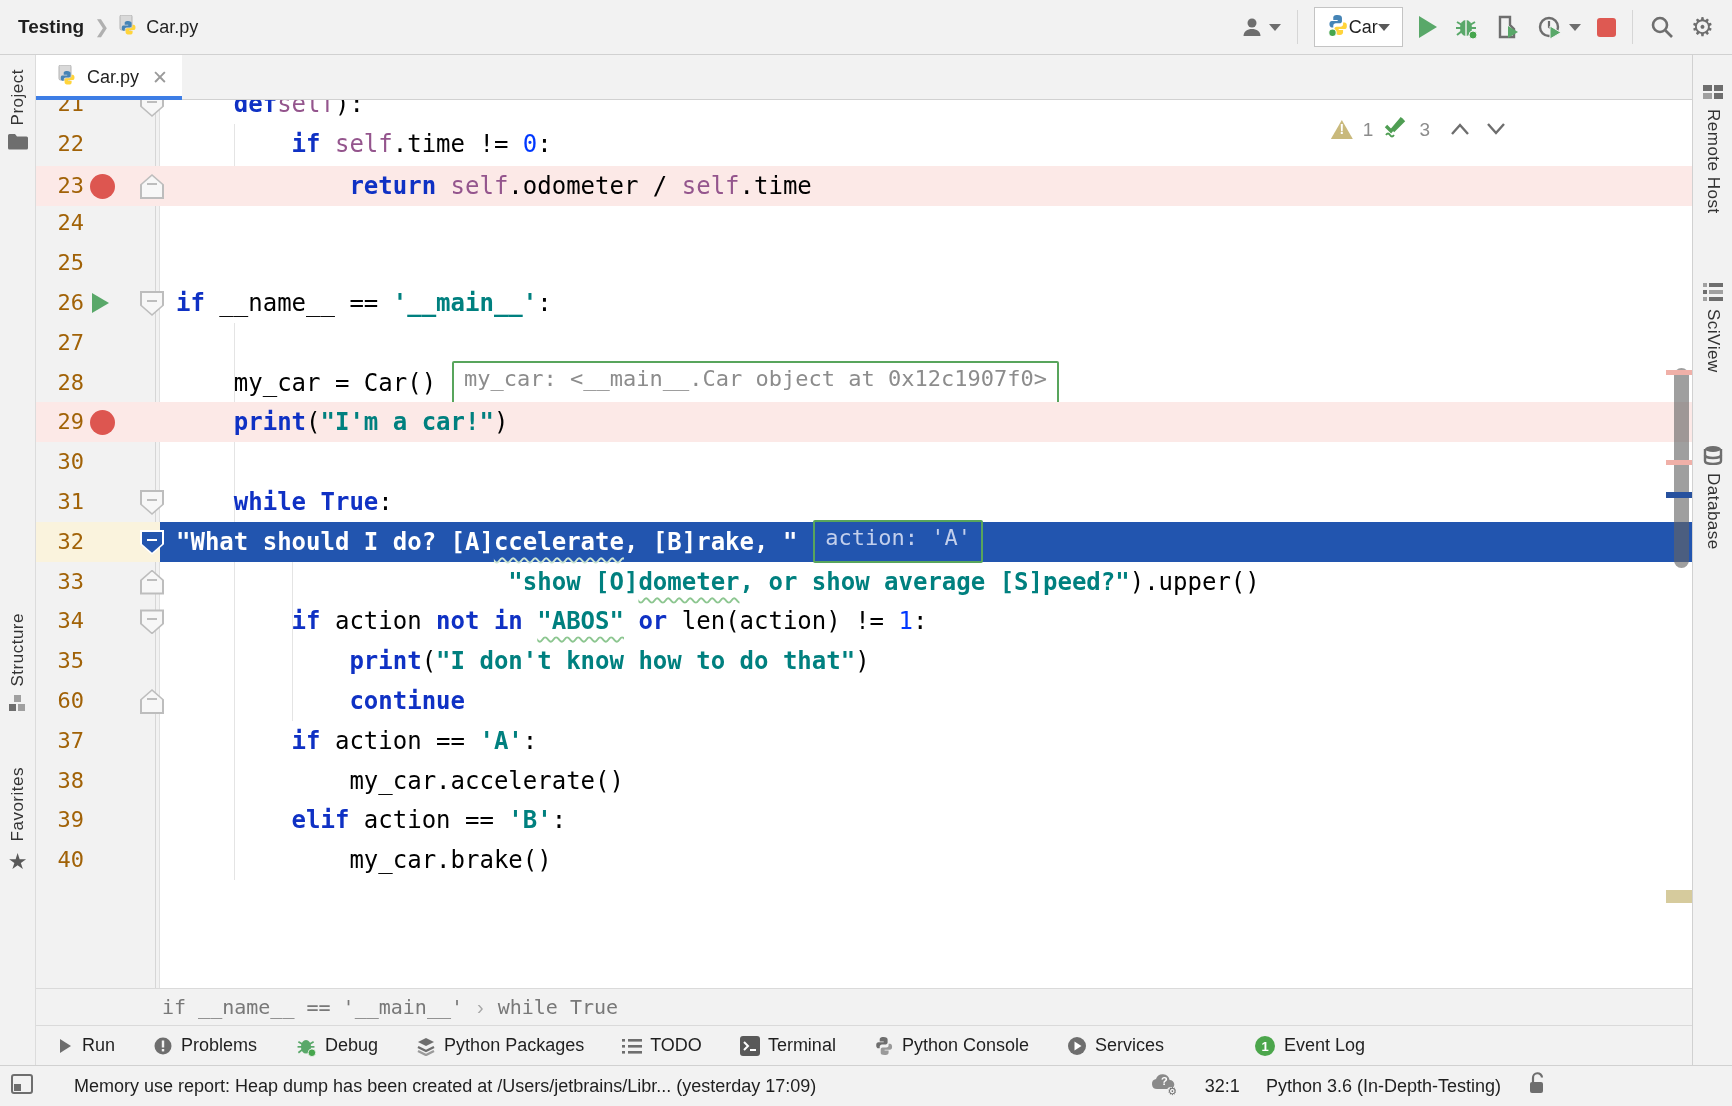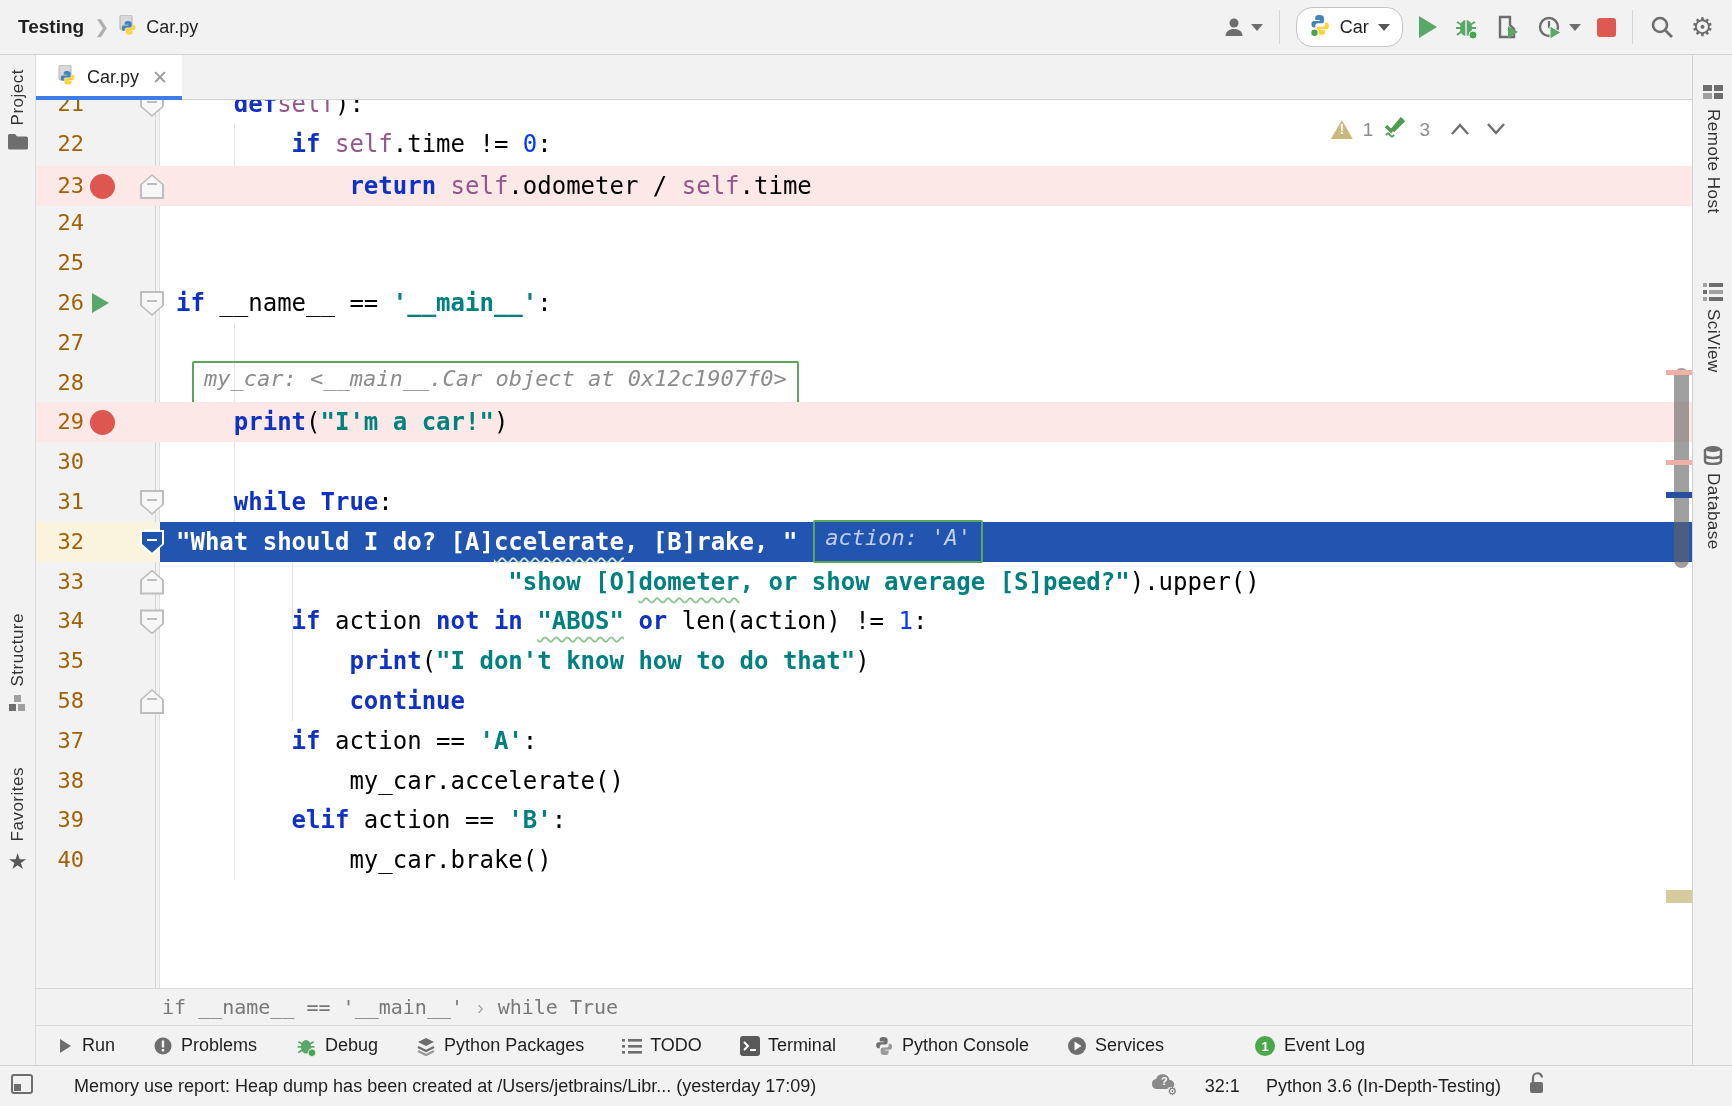--- a/index.html
+++ b/index.html
@@ -9,22 +9,22 @@
 
   
   .main-toolbar { height:55px; background:#f2f2f2; border-bottom:1px solid #d1d1d1;
     display:flex; align-items:center; padding:0 18px; flex:none; }
   .crumb-left { display:flex; align-items:center; gap:10px; }
   .crumb-title { font-size:19px; font-weight:bold; color:#1f1f1f; }
   .crumb-sep { color:#b0b0b0; font-size:18px; }
   .crumb-file { display:flex; align-items:center; gap:7px; font-size:18px; color:#1f1f1f; }
   .tb-right { margin-left:auto; display:flex; align-items:center; gap:16px; }
   .tb-sep { width:1px; height:34px; background:#d6d6d6; }
-  .run-pill { display:flex; align-items:center; gap:9px; background:#fff;
-    border:1px solid #c4c4c4; border-radius:16px; padding:6px 12px; }
+  .run-pill { display:flex; align-items:center; background:#fff;
+    border:1px solid #c4c4c4; border-radius:0; padding:6px 12px; }
   .run-pill .lbl { font-size:18px; color:#1f1f1f; }
   .caret-down { width:0; height:0; border-left:6px solid transparent; border-right:6px solid transparent;
     border-top:7px solid #595959; display:inline-block; }
   .icon-btn { display:flex; align-items:center; justify-content:center; }
   .play-tri { width:0;height:0;border-top:11px solid transparent;border-bottom:11px solid transparent;
     border-left:18px solid #59a869; }
   .stop-sq { width:19px;height:19px;background:#de5952;border-radius:3px; }
   .gear-glyph { font-family:"DejaVu Sans", sans-serif; font-size:26px; color:#6e6e6e; line-height:1; }
 
   
@@ -79,21 +79,21 @@
   .line.exec .fold .m { background:#ffffff; }
 
   .tk-p { color:#000; } .tk-k { color:#0f31c4; font-weight:700; }
   .tk-s { color:#00807f; font-weight:700; } .tk-n { color:#0038ff; } .tk-f { color:#94558d; }
   .tk-sw { color:#00807f; font-weight:700; text-decoration:underline; text-decoration-style:wavy;
     text-decoration-color:#8cc690; text-decoration-thickness:2px; text-underline-offset:7px; }
   .line.exec .tk-p, .line.exec .tk-k, .line.exec .tk-n, .line.exec .tk-f { color:#fff; font-weight:400; }
   .line.exec .tk-s, .line.exec .tk-sw { color:#fff; }
   .line.exec .tk-sw { text-decoration-color:#cfe7d2; }
   .hint { margin-left:16px; border:2px solid #58a55c; border-radius:2px; padding:0 10px;
-    font-style:italic; font-size:22px; color:#8c8c8c; line-height:32px; height:43px; flex:none; }
+    font-size:22px; color:#8c8c8c; line-height:32px; height:43px; flex:none; }
   .line.exec .hint { color:#c2cfec; }
 
   .inspect-widget { position:absolute; top:14px; right:186px; display:flex; align-items:center;
     gap:10px; font-size:19px; color:#8c8c8c; }
   .warn-tri { width:22px; height:19px; background:#c9b97c; clip-path:polygon(50% 0,100% 100%,0 100%);
     position:relative; }
   .warn-tri:after { content:"!"; position:absolute; left:0; right:0; top:1px; text-align:center;
     color:#fff; font-size:14px; font-weight:bold; }
 
   .scroll-thumb { position:absolute; right:3px; top:268px; width:15px; height:200px;
@@ -313,21 +313,21 @@
             <div class="line" style="top: 222.8px;">
               <div class="g">
                 <span class="lnum">27</span>
               </div>
               <div class="code"></div>
             </div>
             <div class="line" style="top: 262.6px;">
               <div class="g">
                 <span class="lnum">28</span>
               </div>
-              <div class="code"><span class="hint">my_car: &lt;__main__.Car object at 0x12c1907f0&gt;</span></div>
+              <div class="code"><span class="seg tk-p">    my_car = Car()</span><span class="hint">my_car: &lt;__main__.Car object at 0x12c1907f0&gt;</span></div>
             </div>
             <div class="line bp" style="top: 302.4px;">
               <div class="g">
                 <span class="lnum">29</span>
                 <span class="bp-dot"></span>
               </div>
               <div class="code"><span class="seg tk-p">    </span><span class="seg tk-k">print</span><span class="seg tk-p">(</span><span class="seg tk-s">"I'm a car!"</span><span class="seg tk-p">)</span></div>
             </div>
             <div class="line" style="top: 342.2px;">
               <div class="g">
@@ -380,21 +380,21 @@
               <div class="code"><span class="seg tk-p">        </span><span class="seg tk-k">if</span><span class="seg tk-p"> action </span><span class="seg tk-k">not</span><span class="seg tk-p"> </span><span class="seg tk-k">in</span><span class="seg tk-p"> </span><span class="seg tk-sw">"ABOS"</span><span class="seg tk-p"> </span><span class="seg tk-k">or</span><span class="seg tk-p"> len(action) != </span><span class="seg tk-n">1</span><span class="seg tk-p">:</span></div>
             </div>
             <div class="line" style="top: 541.2px;">
               <div class="g">
                 <span class="lnum">35</span>
               </div>
               <div class="code"><span class="seg tk-p">            </span><span class="seg tk-k">print</span><span class="seg tk-p">(</span><span class="seg tk-s">"I don't know how to do that"</span><span class="seg tk-p">)</span></div>
             </div>
             <div class="line" style="top: 581px;">
               <div class="g">
-                <span class="lnum">58</span>
+                <span class="lnum">60</span>
                 <span class="fold up">
                   <span class="o"></span>
                   <span class="i"></span>
                   <span class="m"></span>
                 </span>
               </div>
               <div class="code"><span class="seg tk-p">            </span><span class="seg tk-k">continue</span></div>
             </div>
             <div class="line" style="top: 620.8px;">
               <div class="g">

